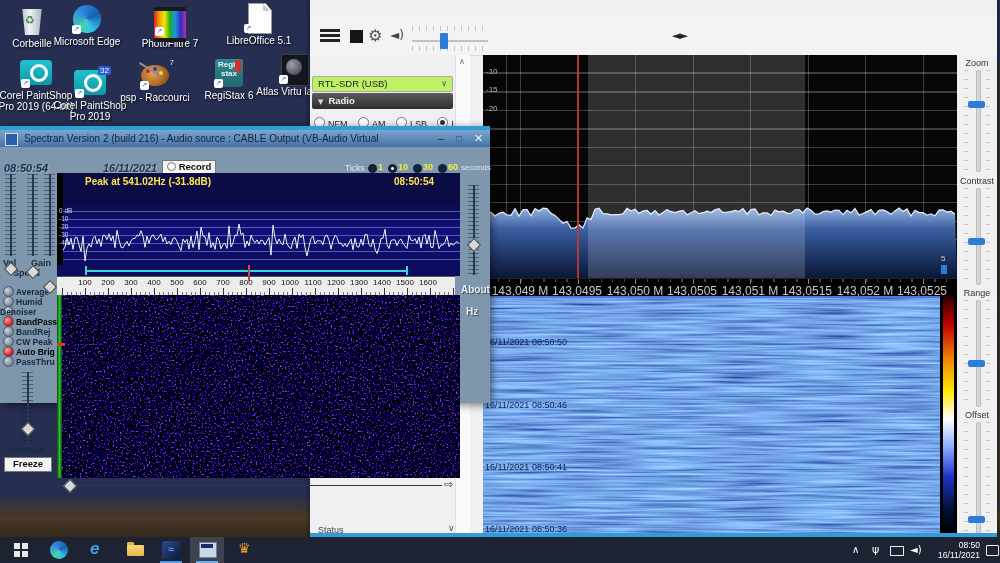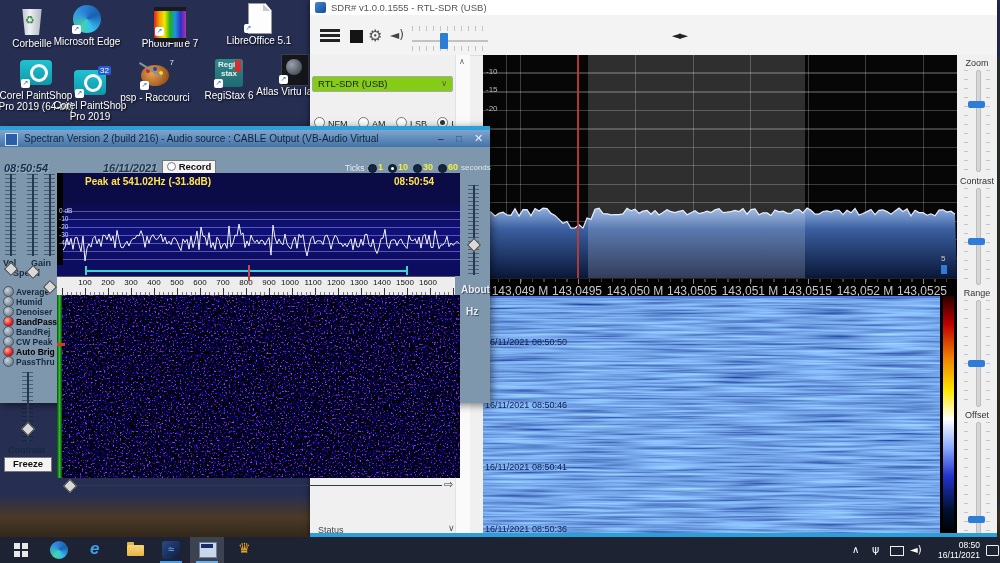--- a/index.html
+++ b/index.html
@@ -11,21 +11,21 @@
   .dart{position:relative;margin:0 auto;width:34px;height:30px}
   .dlabel{margin-top:2px;font-size:10px;line-height:11px;color:#fff;text-shadow:1px 1px 2px #000}
   .lnk{position:absolute;left:2px;bottom:0;width:9px;height:9px;background:#fff;border-radius:2px;color:#2a6ad4;font-size:7px;line-height:9px;text-align:center}
   .badge{position:absolute;right:-4px;top:-2px;font-size:8px;color:#fff;background:#2a5ad0;padding:0 2px;border-radius:2px}
   
   #sdr{left:310px;top:0;width:687px;height:537px;background:#f0f0f0;z-index:2;box-shadow:0 0 6px rgba(0,0,0,.6)}
   .sdr-title{left:0;top:0;width:100%;height:15px;background:#fff}
   .sdr-title span{position:absolute;left:21px;top:2px;font-size:9.5px;color:#555}
   .hdr3d{background:linear-gradient(#5a5a5a,#2e2e2e);color:#eee;font-size:9.5px;font-weight:bold;line-height:16px;padding-left:6px;border-radius:2px}
   .hdr3d i{font-style:normal;font-size:7px;margin-right:5px;color:#ddd}
-  .combo{background:#84cc16;border:1px solid #a8a8a8;font-size:9.5px;color:#222;line-height:13px;padding-left:5px;border-radius:2px}
+  .combo{background:#bef264;border:1px solid #a8a8a8;font-size:9.5px;color:#222;line-height:13px;padding-left:5px;border-radius:2px}
   .combo em{position:absolute;right:5px;top:0;font-style:normal;color:#555;font-size:8px}
   .radio{position:relative;display:inline-block;width:9px;height:9px;border:1px solid #777;border-radius:50%;background:#fff;vertical-align:-1px;margin-right:3px}
   .radio.sel:after{content:"";position:absolute;left:2px;top:2px;width:5px;height:5px;border-radius:50%;background:#333}
   .rlab{font-size:9px;color:#222}
   .sdr-spec{background:#060606;
     background-image:repeating-linear-gradient(90deg,rgba(255,255,255,.22) 0 1px,transparent 1px 57.5px),repeating-linear-gradient(rgba(255,255,255,.22) 0 1px,transparent 1px 18.5px);
     background-position:37px 0,0 18px}
   .dbl{position:absolute;left:3px;font-size:8px;color:#b8b8b8}
   .axis{background:#000;border-top:1px solid #222;
     background-image:repeating-linear-gradient(90deg,#888 0 1px,transparent 1px 57.5px),repeating-linear-gradient(90deg,#444 0 1px,transparent 1px 11.5px);
@@ -154,39 +154,36 @@
   <div class="dico" style="left:256px;top:54px">
     <div class="dart">
       <div class="abs" style="left:4px;top:0;width:26px;height:30px;background:#14161c;border:1px solid #3a3f4a"></div>
       <div class="abs" style="left:9px;top:5px;width:16px;height:16px;border-radius:50%;background:radial-gradient(circle at 35% 35%,#9aa2ac,#4a505a 75%,#20242c)"></div>
       <div class="lnk g">↗</div>
     </div>
     <div class="dlabel">Atlas Virtu la Lun</div>
   </div>
 
   <div id="sdr" class="abs">
-    <div class="sdr-title abs">
-      <div class="abs" style="left:5px;top:2px;width:11px;height:11px;border-radius:2px;background:linear-gradient(135deg,#3f8ad8,#174a90)"></div>
-      <span>SDR# v1.0.0.1555 - RTL-SDR (USB)</span>
-    </div>
 
     <div class="abs" style="left:0;top:15px;width:100%;height:40px;background:#f3f3f3;border-bottom:1px solid #dcdcdc">
       <div class="abs" style="left:10px;top:14px;width:20px;height:3px;background:#222;box-shadow:0 5px #222,0 10px #222"></div>
       <div class="abs" style="left:40px;top:15px;width:13px;height:13px;background:#141414"></div>
       <div class="abs g" style="left:58px;top:11px;font-size:16px;color:#555">⚙</div>
       <div class="abs g" style="left:80px;top:13px;font-size:12px;color:#444">◄)</div>
       <div class="abs" style="left:102px;top:11px;width:76px;height:5px;background:repeating-linear-gradient(90deg,#c4c4c4 0 1px,transparent 1px 7px)"></div>
       <div class="abs" style="left:102px;top:25px;width:76px;height:2px;background:#c2c2c2"></div>
       <div class="abs" style="left:102px;top:31px;width:76px;height:5px;background:repeating-linear-gradient(90deg,#c4c4c4 0 1px,transparent 1px 7px)"></div>
       <div class="abs" style="left:130px;top:18px;width:8px;height:16px;background:#2d7cd8;border-radius:1px"></div>
       <div class="abs g" style="left:362px;top:14px;font-size:11px;color:#222;letter-spacing:-1px">◄►</div>
     </div>
 
     <div class="abs" style="left:0;top:55px;width:145px;height:482px;background:#f0f0f0">
       <div class="combo abs" style="left:2px;top:21px;width:134px;height:14px"><span>RTL-SDR (USB)</span><em class="g">∨</em></div>
+      <div class="hdr3d abs" style="left:2px;top:38px;width:135px;height:16px"><i class="g">▼</i><span>Radio</span></div>
       <div class="abs" style="left:4px;top:58px;width:138px;height:14px;white-space:nowrap">
         <span><span class="radio"></span><span class="rlab">NFM</span></span>
         <span style="margin-left:6px"><span class="radio"></span><span class="rlab">AM</span></span>
         <span style="margin-left:6px"><span class="radio"></span><span class="rlab">LSB</span></span>
         <span style="margin-left:6px"><span class="radio sel"></span><span class="rlab">USB</span></span>
       </div>
       <div class="abs" style="left:8px;top:470px;font-size:9px;color:#444">Status</div>
       <div class="abs g" style="left:138px;top:468px;font-size:9px;color:#555">∨</div>
     </div>
     <div class="abs" style="left:145px;top:55px;width:14px;height:482px;background:#fafafa;border-left:1px solid #e2e2e2">
@@ -301,21 +298,21 @@
       </div>
     <div class="tlab" style="left:3px;top:132px;font-size:9px">Vol</div>
     <div class="tlab" style="left:31px;top:132px;font-size:9px">Gain</div>
     <div class="tlab" style="left:13px;top:142px;font-size:9px">Speed</div>
 
     <div class="led" style="left:3px;top:160px"></div>
       <div class="tlab" style="left:16px;top:161px">Average</div>
     <div class="led" style="left:3px;top:170px"></div>
       <div class="tlab" style="left:16px;top:171px">Humid</div>
     <div class="led" style="left:3px;top:180px"></div>
-      <div class="tlab" style="left:16px;top:181px">Denoiser</div>
+      <div class="tlab" style="left:0;top:181px">Denoiser</div>
     <div class="led on" style="left:3px;top:190px"></div>
       <div class="tlab" style="left:16px;top:191px;color:#000">BandPass</div>
     <div class="led" style="left:3px;top:200px"></div>
       <div class="tlab" style="left:16px;top:201px">BandRej</div>
     <div class="led" style="left:3px;top:210px"></div>
       <div class="tlab" style="left:16px;top:211px">CW Peak</div>
     <div class="led on" style="left:3px;top:220px"></div>
       <div class="tlab" style="left:16px;top:221px;color:#000">Auto Brig</div>
     <div class="led" style="left:3px;top:230px"></div>
       <div class="tlab" style="left:16px;top:231px">PassThru</div>

